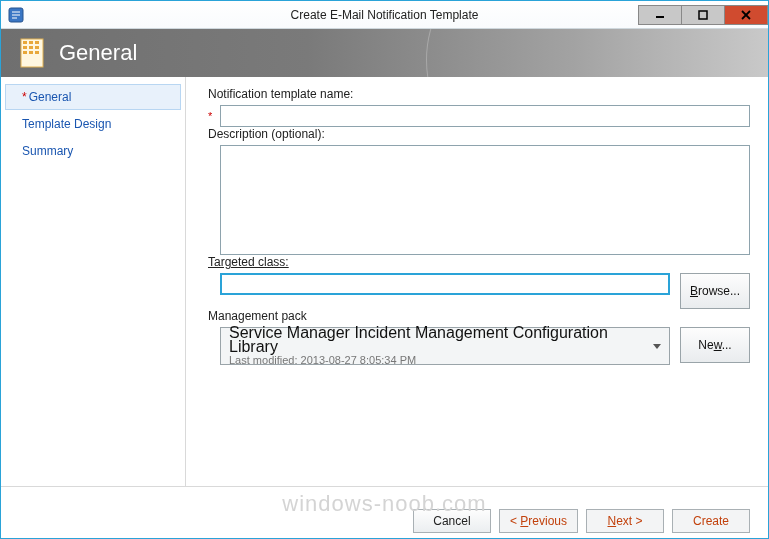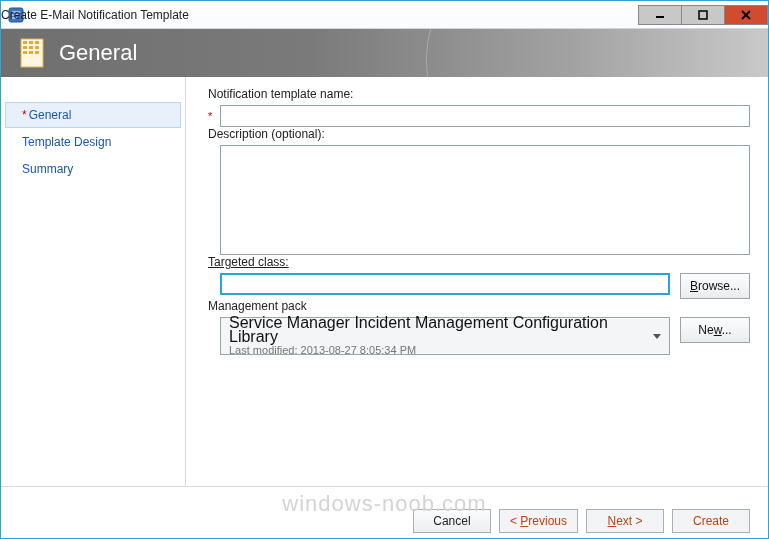--- a/index.html
+++ b/index.html
@@ -20,21 +20,21 @@
     background: linear-gradient(#ffffff, #f9fbfd);
     border-bottom:1px solid #cfd8dd;
     display:flex; align-items:center;
     position:relative;
   }
   .titlebar .app-icon {
     width:18px; height:18px; margin:0 6px 0 6px;
     display:flex; align-items:center; justify-content:center;
   }
   .titlebar .title {
-    position:absolute; left:0; right:0; text-align:left;
+    position:absolute; left:0; right:0; text-align:center;
     font-size:12px; color:#222; pointer-events:none;
   }
   .win-btns { margin-left:auto; display:flex; height:20px; }
   .win-btn {
     width:44px; height:20px; border:1px solid #888;
     background:#ccc; display:flex; align-items:center; justify-content:center;
     font-size:11px; font-family:Arial,sans-serif; color:#000;
     margin-left:-1px;
   }
   .win-btn.min { background:#c8c8c8; }
@@ -71,21 +71,21 @@
 
   
   .body {
     flex:1; display:flex; min-height:0;
     background:#fff;
   }
 
   
   .nav {
     width:185px; border-right:1px solid #d9d9d9;
-    padding-top:24px;
+    padding-top:6px;
   }
   .nav-item {
     padding:5px 12px 5px 16px;
     font-size:12px; color:#1a56b0;
     cursor:pointer;
     border:1px solid transparent;
     margin:1px 4px;
   }
   .nav-item.active {
     background:#e8f1fb;
@@ -113,21 +113,21 @@
     padding:3px 6px;
     color:#222;
   }
   input.text { height:22px; }
   textarea.text { height:110px; resize:none; }
   .highlight { border:1px solid #2aa3d8 !important; box-shadow:0 0 0 1px #2aa3d8 inset; }
 
   .row-with-btn { display:flex; gap:10px; align-items:flex-start; }
   .row-with-btn .grow { flex:1; }
   .side-btn {
-    width:70px; height:26px;
+    width:70px; height:36px;
     border:1px solid #9aa4a9;
     background:linear-gradient(#fdfdfd,#e9ecee);
     font-size:12px; color:#111;
     cursor:pointer;
     padding:0;
   }
   .side-btn .ul { text-decoration:underline; }
 
   .helper-text { margin:16px 0 12px 0; }
 

